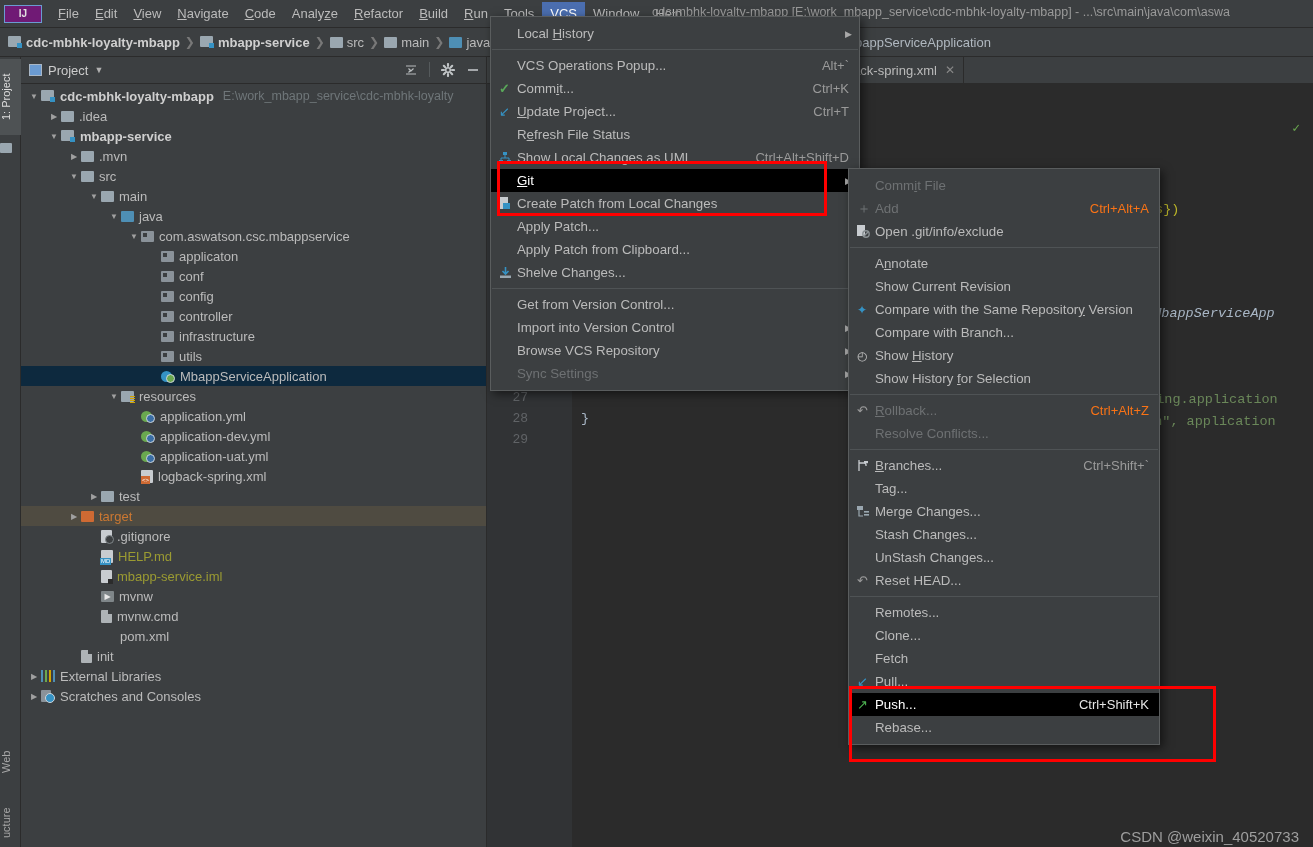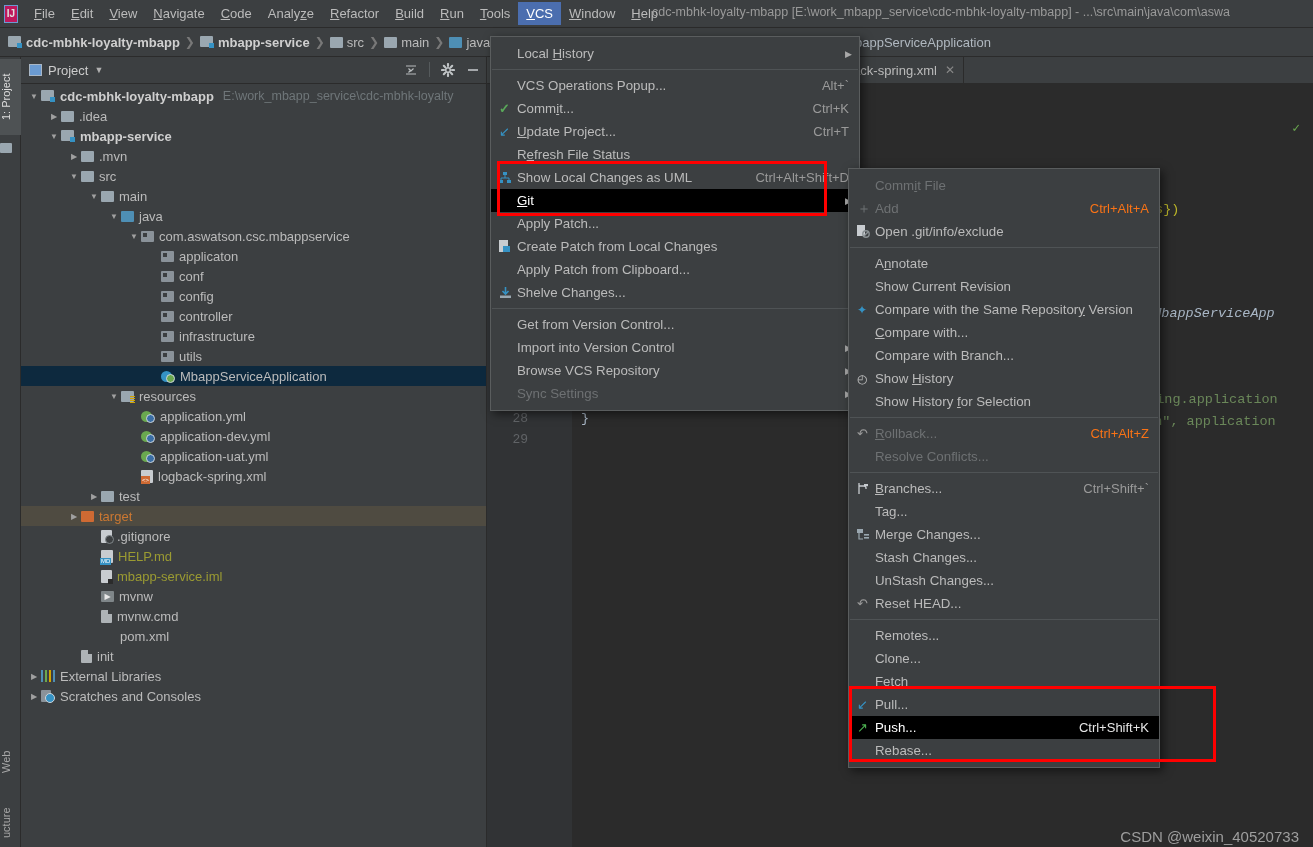--- a/index.html
+++ b/index.html
@@ -15,22 +15,22 @@
   }
   #app { position: relative; width: 1313px; height: 847px; }
 
   
   .menubar {
     position: absolute; top: 0; left: 0; width: 1313px; height: 28px;
     background: #3c3f41; display: flex; align-items: center;
     border-bottom: 1px solid #2b2b2b;
   }
   .ij-logo {
-    width: 14px; height: 18px; margin-left: 4px; margin-right: 8px;
-    background: #be185d; border: 1px solid #6b9bd2;
+    width: 38px; height: 18px; margin-left: 4px; margin-right: 8px;
+    background: #701a75; border: 1px solid #6b9bd2;
     color: #e0e0e0; font-size: 10px; font-weight: bold;
     display: flex; align-items: center; justify-content: center;
   }
   .menu-item {
     padding: 4px 8px; color: #bbbbbb; font-size: 13px; white-space: nowrap; cursor: default;
   }
   .menu-item.active { background: #4b6eaf; color: #ffffff; }
   .menu-item u { text-decoration: underline; }
   .win-title {
     position: absolute; left: 652px; top: 5px;
@@ -198,21 +198,21 @@
   .mrow.disabled { color: #6e7173; }
   .mrow .micon { width: 18px; min-width: 18px; display: flex; align-items:center; justify-content:flex-start; }
   .mrow .mlabel { flex: 0 0 auto; }
   .mrow .mlabel u { text-decoration: underline; }
   .mrow .mshort { position: absolute; right: 10px; color: #9a9a9a; font-size: 13px; }
   .mrow.sel .mshort { color: #e6e6e6; }
   .mrow.disabled .mshort { color: #f97316; text-align: center; }
   .mrow .marrow { position: absolute; right: 7px; font-size: 9px; color: #a9a9a9; }
   .msep { height: 1px; background: #4f5355; margin: 4px 1px; }
 
-  .vcs-menu { top: 36px; left: 490px; width: 370px; text-align: right; }
+  .vcs-menu { top: 16px; left: 490px; width: 370px; text-align: right; }
   .git-menu { top: 168px; left: 848px; width: 312px; }
 
   
   .redbox {
     position: absolute; border: 3px solid #ff0000; z-index: 60; pointer-events: none;
   }
 
   .watermark {
     position: absolute; right: 14px; bottom: 2px;
     font-size: 15px; color: #9e9e9e; z-index: 70;
@@ -596,31 +596,31 @@
         </span>
         <span class="mlabel">Show Local Changes as UML</span>
         <span class="mshort">Ctrl+Alt+Shift+D</span>
       </div>
       <div class="mrow sel">
         <span class="micon"></span>
         <span class="mlabel"><u>G</u>it</span>
         <span class="marrow">▶</span>
       </div>
       <div class="mrow">
-        <span class="micon"></span>
-        <span class="mlabel">Apply Patch...</span>
-      </div>
-      <div class="mrow">
         <span class="micon">
           <svg width="12" height="13" viewBox="0 0 12 13">
             <rect x="0" y="0" width="9" height="12" fill="#c8ccd0"></rect>
             <rect x="4" y="6" width="7" height="6" fill="#3592c4"></rect>
           </svg>
         </span>
         <span class="mlabel">Create Patch from Local Changes</span>
+      </div>
+      <div class="mrow">
+        <span class="micon"></span>
+        <span class="mlabel">Apply Patch...</span>
       </div>
       <div class="mrow">
         <span class="micon"></span>
         <span class="mlabel">Apply Patch from Clipboard...</span>
       </div>
       <div class="mrow">
         <span class="micon">
           <svg width="13" height="13" viewBox="0 0 13 13">
             <path d="M6.5 1v6M3.5 5l3 3 3-3" stroke="#3592c4" stroke-width="1.6" fill="none"></path>
             <rect x="1" y="9.5" width="11" height="2.5" fill="#9aa7b0"></rect>
@@ -679,24 +679,20 @@
       </div>
       <div class="mrow">
         <span class="micon"></span>
         <span class="mlabel">Show Current Revision</span>
       </div>
       <div class="mrow">
         <span class="micon">
           <span class="g-star">✦</span>
         </span>
         <span class="mlabel">Compare with the Same Repositor<u>y</u> Version</span>
-      </div>
-      <div class="mrow">
-        <span class="micon"></span>
-        <span class="mlabel"><u>C</u>ompare with...</span>
       </div>
       <div class="mrow">
         <span class="micon"></span>
         <span class="mlabel">Compare with Branch...</span>
       </div>
       <div class="mrow">
         <span class="micon">
           <span class="g-clock">◴</span>
         </span>
         <span class="mlabel">Show <u>H</u>istory</span>

